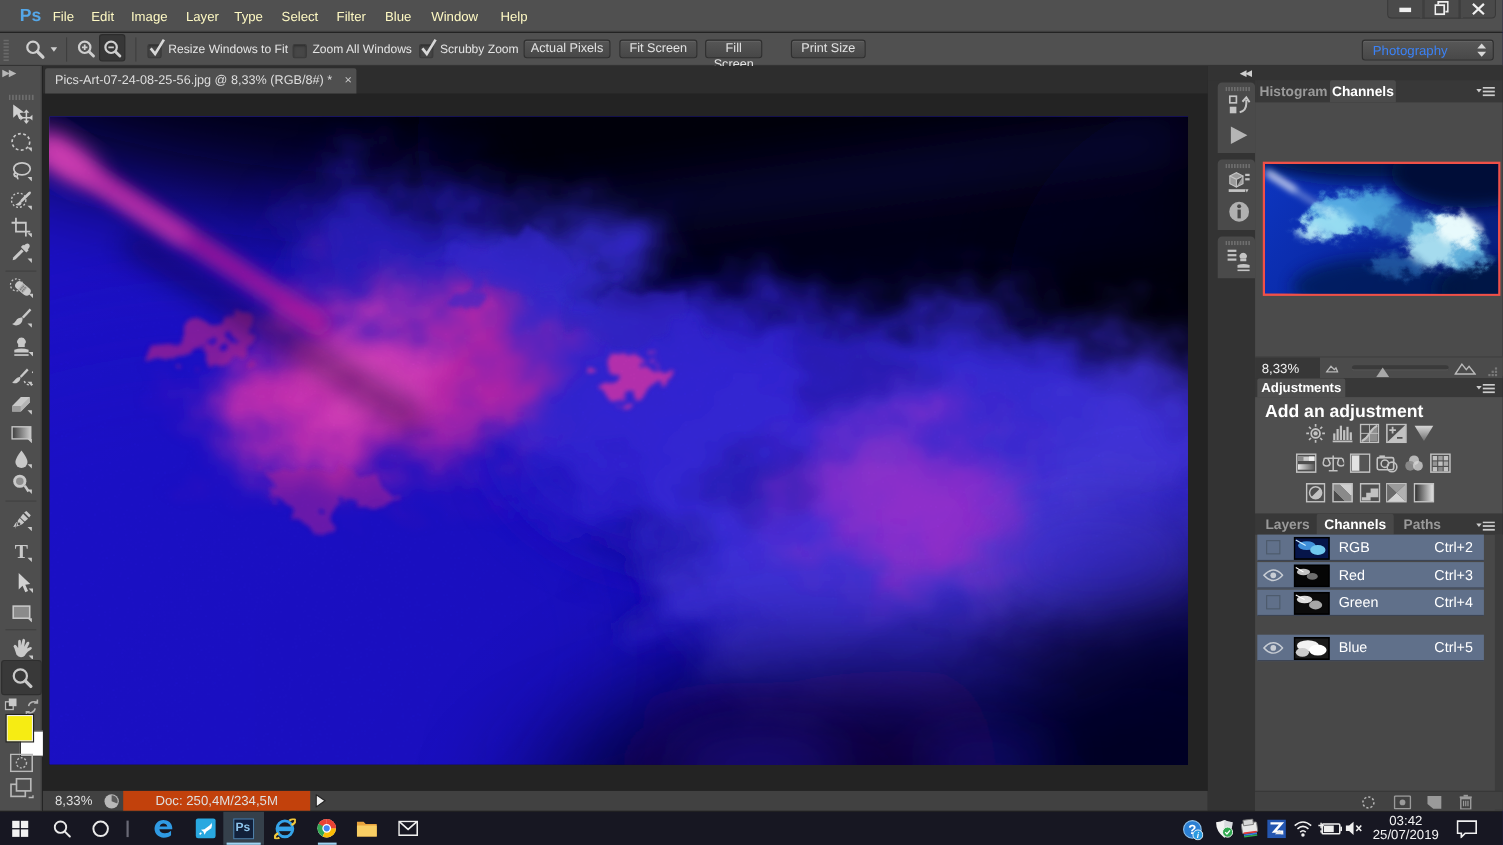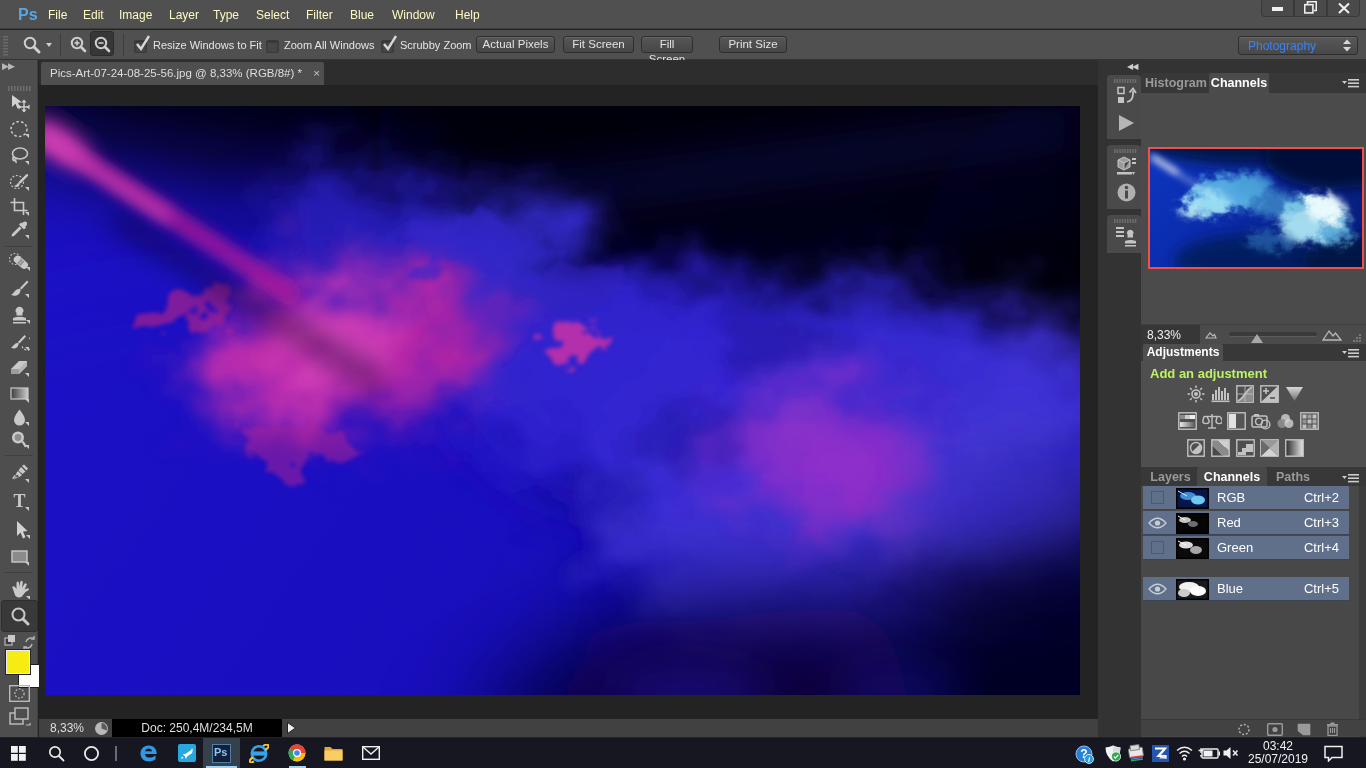--- a/index.html
+++ b/index.html
@@ -465,21 +465,21 @@
 
     <rect width="1035" height="589" filter="url(#grain)" opacity="0.16"></rect>
   </svg>
   </div>
   <div class="abs" id="statusbar">
     <div class="abs" style="left:11px; top:2px;">8,33%</div>
     <svg class="abs" style="left:55px; top:2px;" width="15" height="15" viewBox="0 0 15 15">
       <circle cx="7.5" cy="7.5" r="6.5" fill="#b8b8b8"></circle>
       <path d="M7.5 7.5 L7.5 2 A5.5 5.5 0 0 1 12.6 9.5 Z" fill="#5a5a5a"></path>
     </svg>
-    <div class="abs" style="left:73px; top:0px; width:170px; height:18px; background:#000000; text-align:center; line-height:18px;">Doc: 250,4M/234,5M</div>
+    <div class="abs" style="left:73px; top:0px; width:170px; height:18px; background:#c2410c; text-align:center; line-height:18px;">Doc: 250,4M/234,5M</div>
     <svg class="abs" style="left:247px; top:3px;" width="11" height="12" viewBox="0 0 11 12">
       <path d="M1.5 0.5 L9.5 6 L1.5 11.5 Z" fill="#f0f0f0" stroke="#222222" stroke-width="1"></path>
     </svg>
   </div>
 
   <div class="abs" style="left:1098px; top:60px; width:268px; height:677px; background:#333333;"></div>
   <div class="abs" style="left:1098px; top:60px; width:268px; height:13px; background:#333333; color:#cfcfcf; font-size:8px;">
     <span style="position:absolute; left:29px; top:2px; letter-spacing:-1px;">◀◀</span>
     <span style="position:absolute; left:254px; top:2px; letter-spacing:-1px;">▶▶</span>
   </div>
@@ -657,21 +657,21 @@
         <svg class="abs" style="right:7px; top:5px;" width="17" height="9" viewBox="0 0 17 9">
           <path d="M0 2 l5 0 l-2.5 3 z" fill="#cccccc"></path>
           <g fill="#cccccc">
               <rect x="6" y="0" width="11" height="1.6"></rect>
               <rect x="6" y="3.4" width="11" height="1.6"></rect>
               <rect x="6" y="6.8" width="11" height="1.6"></rect>
             </g>
         </svg>
       </div>
       <div id="adjbody">
-        <div class="abs" style="left:9px; top:5px; font-size:13px; font-weight:bold; color:#bef264;">Add an adjustment</div>
+        <div class="abs" style="left:9px; top:5px; font-size:16px; font-weight:bold; color:#ffffff;">Add an adjustment</div>
         <div id="adjicons">
 
           <svg class="abs" style="left:46px; top:24px;" width="18" height="18" viewBox="0 0 18 18">
             <circle cx="9" cy="9" r="4" fill="none" stroke="#c2c2c2" stroke-width="1.6"></circle>
             <circle cx="9" cy="9" r="2" fill="#c2c2c2"></circle>
             <g stroke="#c2c2c2" stroke-width="1.5">
                 <line x1="9" y1="0.5" x2="9" y2="3"></line>
                 <line x1="9" y1="15" x2="9" y2="17.5"></line>
                 <line x1="0.5" y1="9" x2="3" y2="9"></line>
                 <line x1="15" y1="9" x2="17.5" y2="9"></line>

